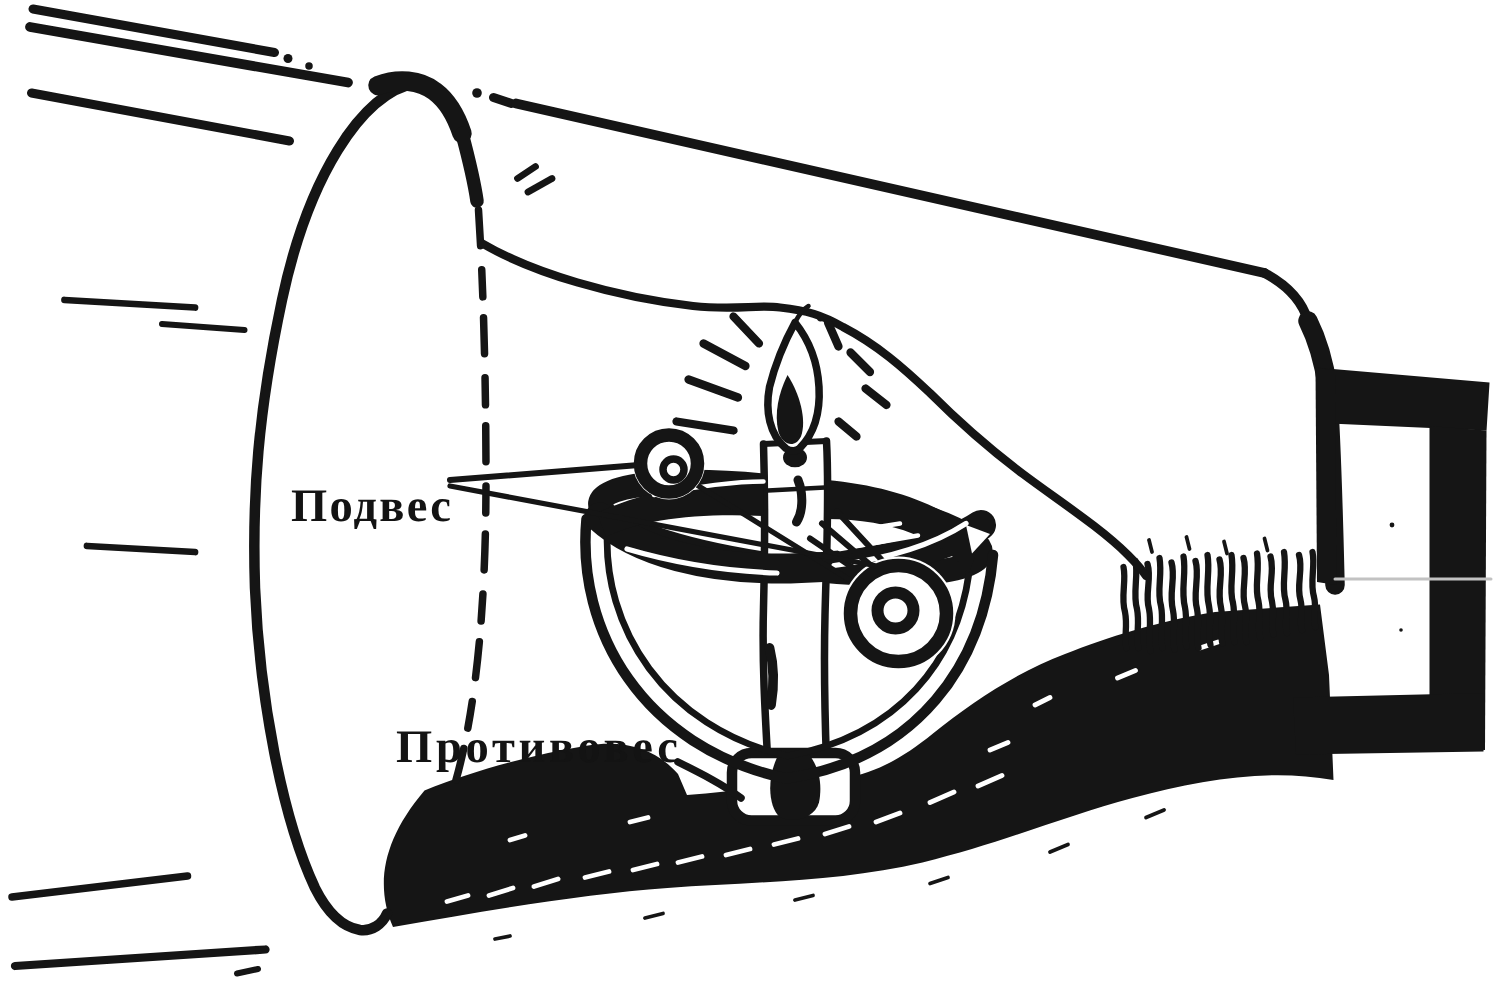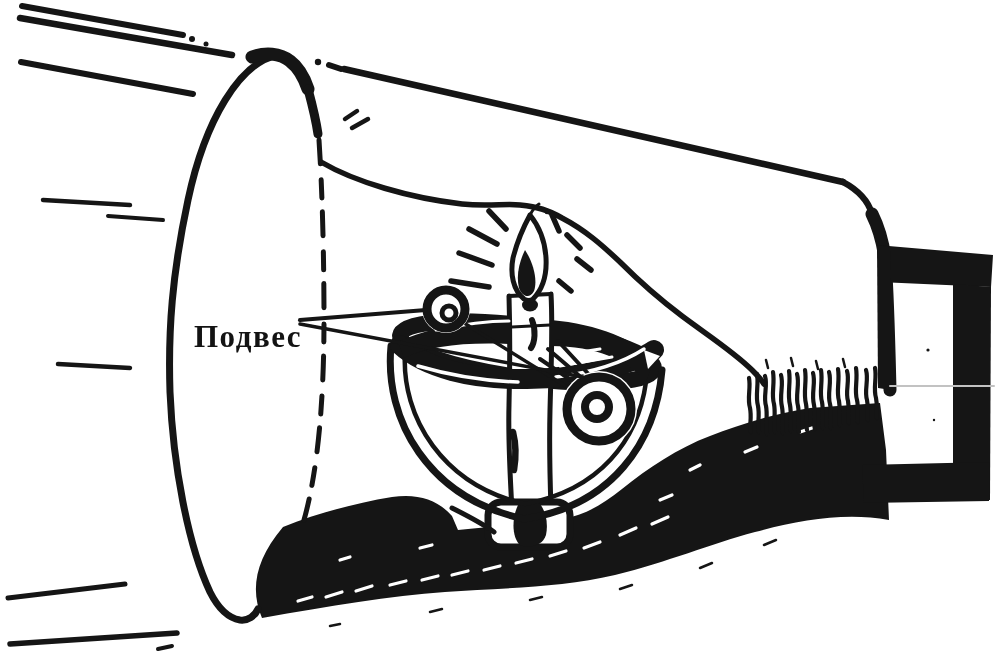--- a/index.html
+++ b/index.html
@@ -233,13 +233,14 @@
   </g>
 
   <g class="ink">
     <path stroke-width="4" d="M 300,320 L 426,310"></path>
     <path stroke-width="3.5" d="M 300,324 L 583,377"></path>
     <path stroke-width="5" d="M 452,508 C 468,516 482,523 494,532"></path>
   </g>
 </svg>
 
 <div class="label label-podves">Подвес</div>
+<div class="label label-protivoves">Противовес</div>
 </div>
 
 </body></html>

